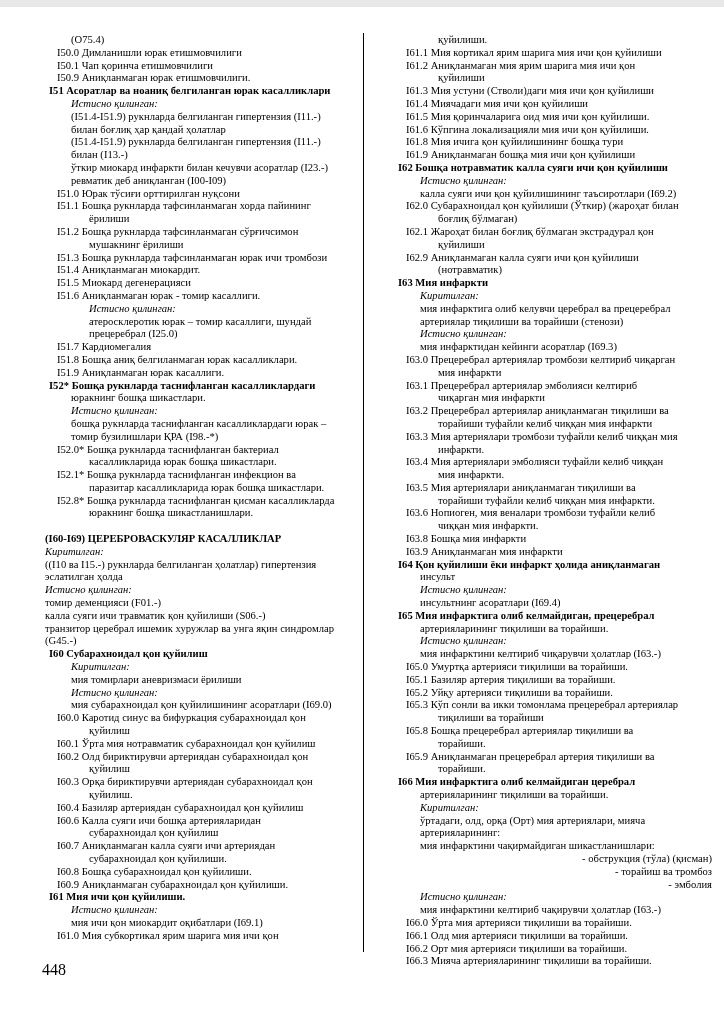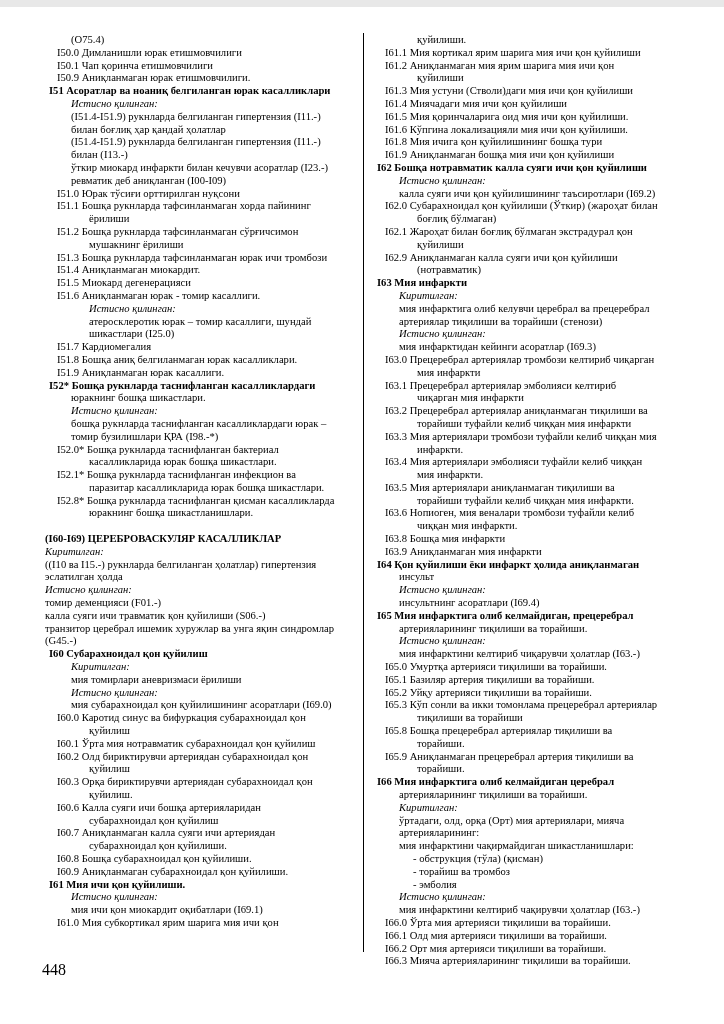--- a/index.html
+++ b/index.html
@@ -10,39 +10,39 @@
     font-family:"Liberation Serif","DejaVu Serif",serif;
     color:#000;
     overflow:hidden;
     margin-top:7px;
   }
   .col{
     position:absolute;top:27px;
     display:flex;flex-direction:column;
   }
   .col-left{left:45px;width:316px;}
-  .col-right{left:373px;width:318px;}
+  .col-right{left:394px;width:318px;}
   .line{
     height:12.8px;line-height:12.8px;
     font-size:10.6px;
     white-space:nowrap;overflow:hidden;
   }
   
   .p0{padding-left:0;}
   .i0{padding-left:0;font-style:italic;}
   .ch{padding-left:0;font-weight:bold;}
   .r {padding-left:4px;font-weight:bold;}
   .r2{padding-left:26px;font-weight:normal;}
   .c {padding-left:12px;}
   .c2{padding-left:44px;}
   .i {padding-left:26px;font-style:italic;}
   .i2{padding-left:44px;font-style:italic;}
   .n {padding-left:26px;}
   .n2{padding-left:44px;}
-  .d {padding-left:40px;}
+  .d {padding-left:40px;text-align:right;}
   .b {}
   .divider{
     position:absolute;
     left:363px;top:26px;
     width:1px;height:919px;
     background:#000;
   }
   .page-number{
     position:absolute;
     left:42px;top:956px;
@@ -70,21 +70,21 @@
       <div class="line c">I51.1 Бошқа рукнларда тафсинланмаган хорда пайининг</div>
       <div class="line c2">ёрилиши</div>
       <div class="line c">I51.2 Бошқа рукнларда тафсинланмаган сўрғичсимон</div>
       <div class="line c2">мушакнинг ёрилиши</div>
       <div class="line c">I51.3 Бошқа рукнларда тафсинланмаган юрак ичи тромбози</div>
       <div class="line c">I51.4 Аниқланмаган миокардит.</div>
       <div class="line c">I51.5 Миокард дегенерацияси</div>
       <div class="line c">I51.6 Аниқланмаган юрак - томир касаллиги.</div>
       <div class="line i2">Истисно қилинган:</div>
       <div class="line n2">атеросклеротик юрак – томир касаллиги, шундай</div>
-      <div class="line n2">шикастлари (I25.0)</div>
+      <div class="line n2">прецеребрал (I25.0)</div>
       <div class="line c">I51.7 Кардиомегалия</div>
       <div class="line c">I51.8 Бошқа аниқ белгиланмаган юрак касалликлари.</div>
       <div class="line c">I51.9 Аниқланмаган юрак касаллиги.</div>
       <div class="line r">I52* Бошқа рукнларда таснифланган касалликлардаги</div>
       <div class="line r2">юракнинг бошқа шикастлари.</div>
       <div class="line i">Истисно қилинган:</div>
       <div class="line n">бошқа рукнларда таснифланган касалликлардаги юрак –</div>
       <div class="line n">томир бузилишлари ҚРА (I98.-*)</div>
       <div class="line c">I52.0* Бошқа рукнларда таснифланган бактериал</div>
       <div class="line c2">касалликларида юрак бошқа шикастлари.</div>
@@ -107,20 +107,21 @@
       <div class="line n">мия томирлари аневризмаси ёрилиши</div>
       <div class="line i">Истисно қилинган:</div>
       <div class="line n">мия субарахноидал қон қуйилишининг асоратлари (I69.0)</div>
       <div class="line c">I60.0 Каротид синус ва бифуркация субарахноидал қон</div>
       <div class="line c2">қуйилиш</div>
       <div class="line c">I60.1 Ўрта мия нотравматик субарахноидал қон қуйилиш</div>
       <div class="line c">I60.2 Олд бириктирувчи артериядан субарахноидал қон</div>
       <div class="line c2">қуйилиш</div>
       <div class="line c">I60.3 Орқа бириктирувчи артериядан субарахноидал қон</div>
       <div class="line c2">қуйилиш.</div>
+      <div class="line c">I60.4 Базиляр артериядан субарахноидал қон қуйилиш</div>
       <div class="line c">I60.6 Калла суяги ичи бошқа артерияларидан</div>
       <div class="line c2">субарахноидал қон қуйилиш</div>
       <div class="line c">I60.7 Аниқланмаган калла суяги ичи артериядан</div>
       <div class="line c2">субарахноидал қон қуйилиши.</div>
       <div class="line c">I60.8 Бошқа субарахноидал қон қуйилиши.</div>
       <div class="line c">I60.9 Аниқланмаган субарахноидал қон қуйилиши.</div>
       <div class="line r">I61 Мия ичи қон қуйилиши.</div>
       <div class="line i">Истисно қилинган:</div>
       <div class="line n">мия ичи қон миокардит оқибатлари (I69.1)</div>
       <div class="line c">I61.0 Мия субкортикал ярим шарига мия ичи қон</div>

